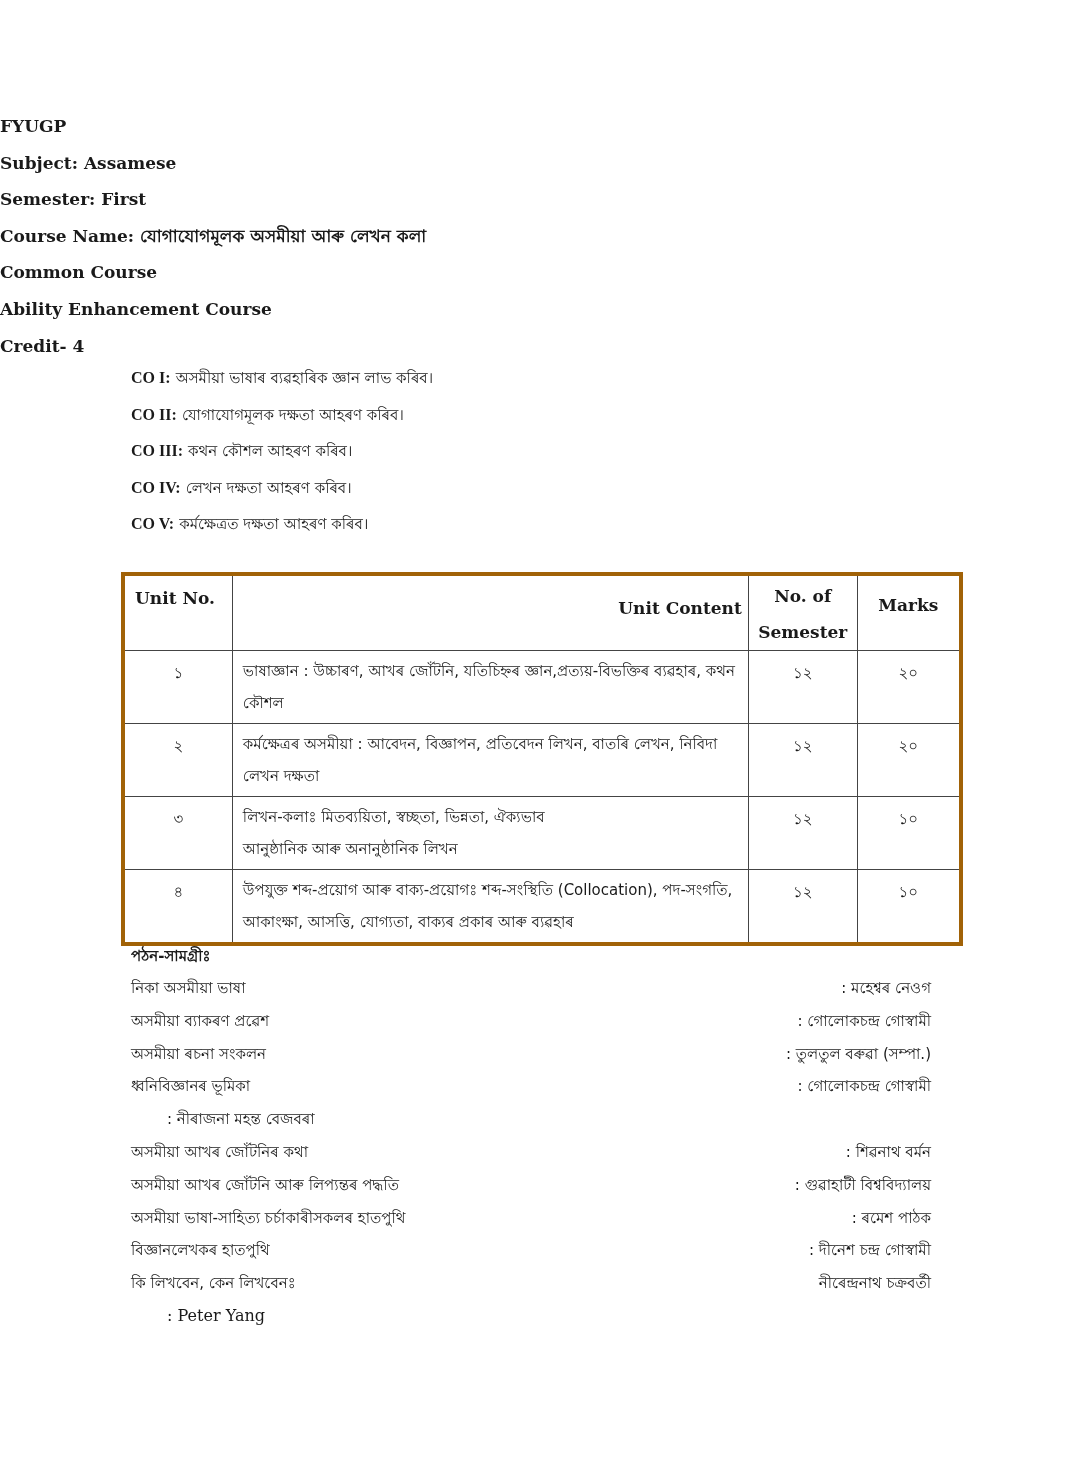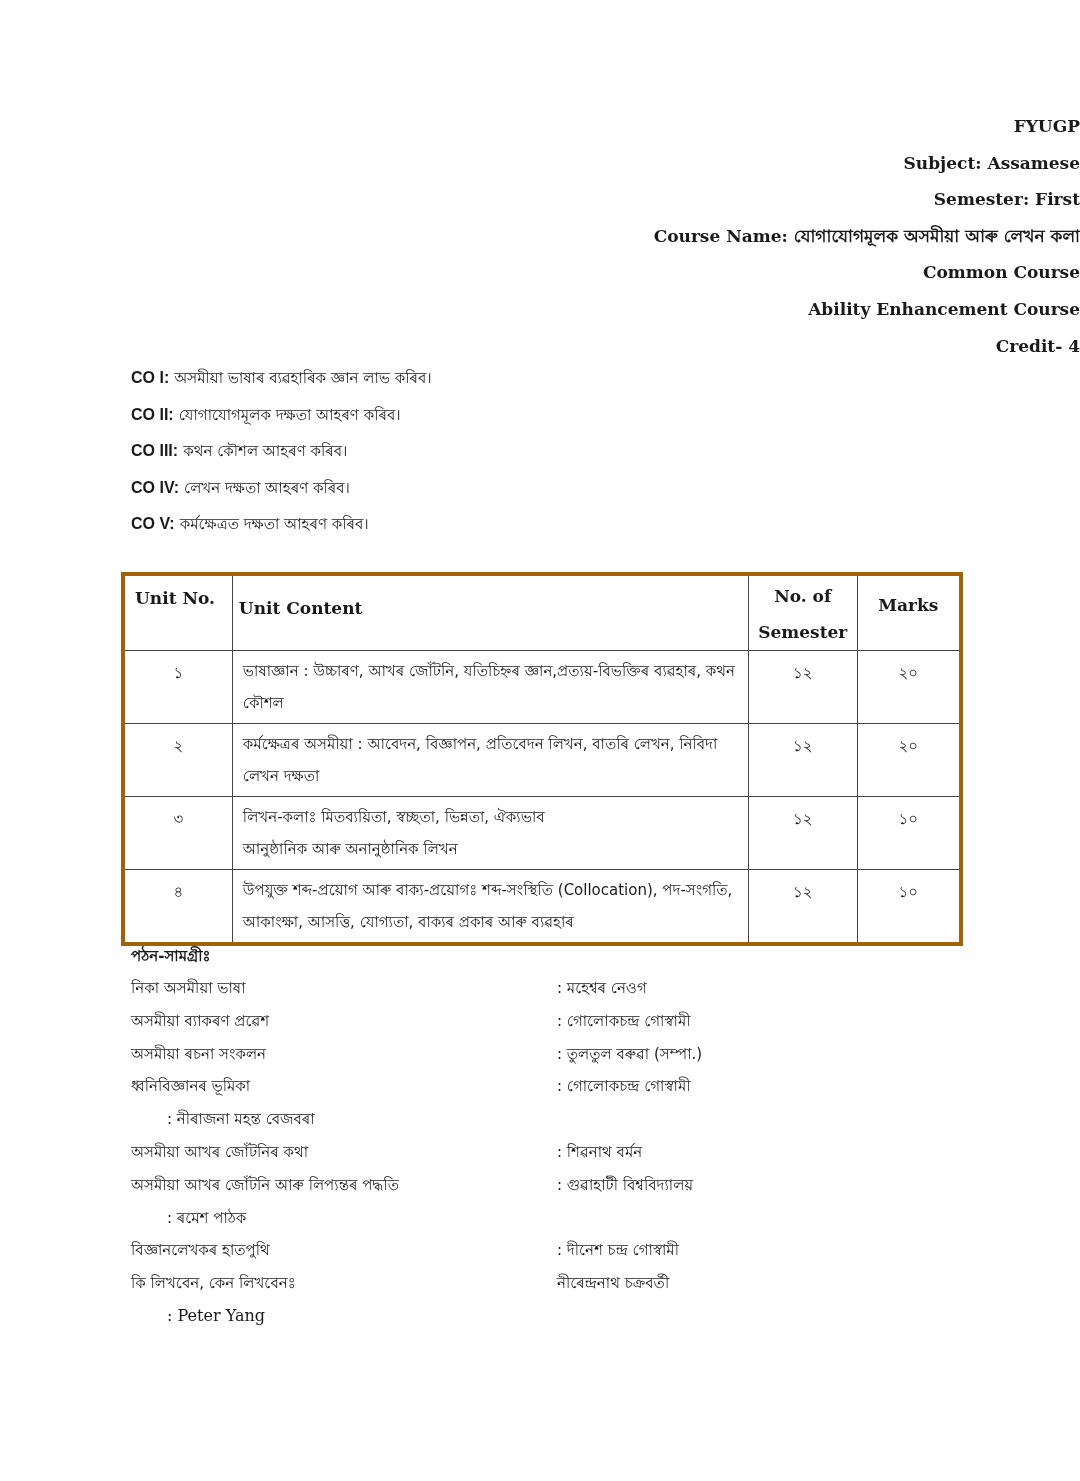--- a/index.html
+++ b/index.html
@@ -1,42 +1,42 @@
 <!DOCTYPE html>
 <html><head>
 <meta charset="utf-8">
 <style>
   html, body { margin: 0; padding: 0; background: #ffffff; }
   body {
     width: 1080px; height: 1481px; position: relative; overflow: hidden;
     font-family: "DejaVu Serif", serif; color: #1a1a1a;
   }
-  .center-block { position: absolute; left: 0; width: 1080px; top: 108px; text-align: right; }
+  .center-block { position: absolute; left: 0; width: 1080px; top: 108px; text-align: left; }
   .hline { font-weight: bold; font-size: 17px; height: 36.6px; line-height: 36.6px; font-family: "DejaVu Serif", serif; }
   .hline .bn { font-family: "DejaVu Sans", sans-serif; font-weight: bold; }
   .co-list { position: absolute; left: 131px; top: 360px; }
   .co-item { font-size: 16px; height: 36.5px; line-height: 36.5px; white-space: nowrap; }
-  .co-item .lbl { font-weight: bold; font-family: Liberation Sans, sans-serif; }
+  .co-item .lbl { font-weight: bold; font-family: Liberation Serif, serif; }
   .co-item .txt { font-family: "DejaVu Sans", sans-serif; font-size: 15px; }
   table.units {
     position: absolute; left: 121px; top: 572px; width: 842px;
     border-collapse: collapse; border: 4px solid #a16207;
   }
   table.units th, table.units td { border: 1.5px solid #444; vertical-align: top; }
   table.units th { font-family: "DejaVu Serif", serif; font-weight: bold; font-size: 17px; padding: 8px 6px 0 6px; height: 62px; line-height: 36px; }
   table.units th.c1 { width: 92px; text-align: left; padding-left: 10px; padding-top: 2px; line-height: 40px; vertical-align: top; }
-  table.units th.c2 { width: 512px; text-align: left; padding-top: 12px; line-height: 40px; }
+  table.units th.c2 { width: 512px; text-align: right; padding-top: 12px; line-height: 40px; }
   table.units th.c3 { width: 96px; text-align: center; padding-top: 2px; line-height: 36px; }
   table.units th.c4 { width: 90px; text-align: center; padding-top: 9px; line-height: 40px; }
   table.units td { font-family: "DejaVu Sans", sans-serif; font-size: 15px; line-height: 32px; height: 66px; padding: 4px 8px 0 8px; }
   table.units td.num { text-align: center; padding-top: 6px; }
   table.units td.content { padding-left: 10px; }
   .readings { position: absolute; left: 131px; top: 930px; width: 800px; }
   .readings .title { font-family: "DejaVu Sans", sans-serif; font-weight: bold; font-size: 15px; height: 32px; line-height: 32px; margin-top: 10px; }
-  .rrow { display: flex; height: 32.8px; line-height: 32.8px; font-family: "DejaVu Sans", sans-serif; font-size: 15px; }
+  .rrow { display: flex; height: 32.8px; line-height: 32.8px; font-family: "DejaVu Sans", sans-serif; font-size: 15px; justify-content: space-between; }
   .rrow .book { width: 390px; white-space: nowrap; }
   .rrow .author { white-space: nowrap; margin-left: 36px; }
   .rrow.latin { font-family: "DejaVu Serif", serif; font-size: 16px; }
 </style>
 </head>
 <body>
 
 <div class="center-block">
   <div class="hline">FYUGP</div>
   <div class="hline">Subject: Assamese</div>
@@ -118,20 +118,21 @@
     </div>
   <div class="rrow">
       <span class="book">অসমীয়া আখৰ জোঁটনিৰ কথা</span>
       <span class="author">: শিৱনাথ বৰ্মন</span>
     </div>
   <div class="rrow">
       <span class="book">অসমীয়া আখৰ জোঁটনি আৰু লিপ্যন্তৰ পদ্ধতি</span>
       <span class="author">: গুৱাহাটী বিশ্ববিদ্যালয়</span>
     </div>
   <div class="rrow">
+      <span class="book">অসমীয়া ভাষা-সাহিত্য চৰ্চাকাৰীসকলৰ হাতপুথি</span>
       <span class="author">: ৰমেশ পাঠক</span>
     </div>
   <div class="rrow">
       <span class="book">বিজ্ঞানলেখকৰ হাতপুথি</span>
       <span class="author">: দীনেশ চন্দ্ৰ গোস্বামী</span>
     </div>
   <div class="rrow">
       <span class="book">কি লিখবেন, কেন লিখবেনঃ</span>
       <span class="author">নীৰেন্দ্ৰনাথ চক্ৰবৰ্তী</span>
     </div>

